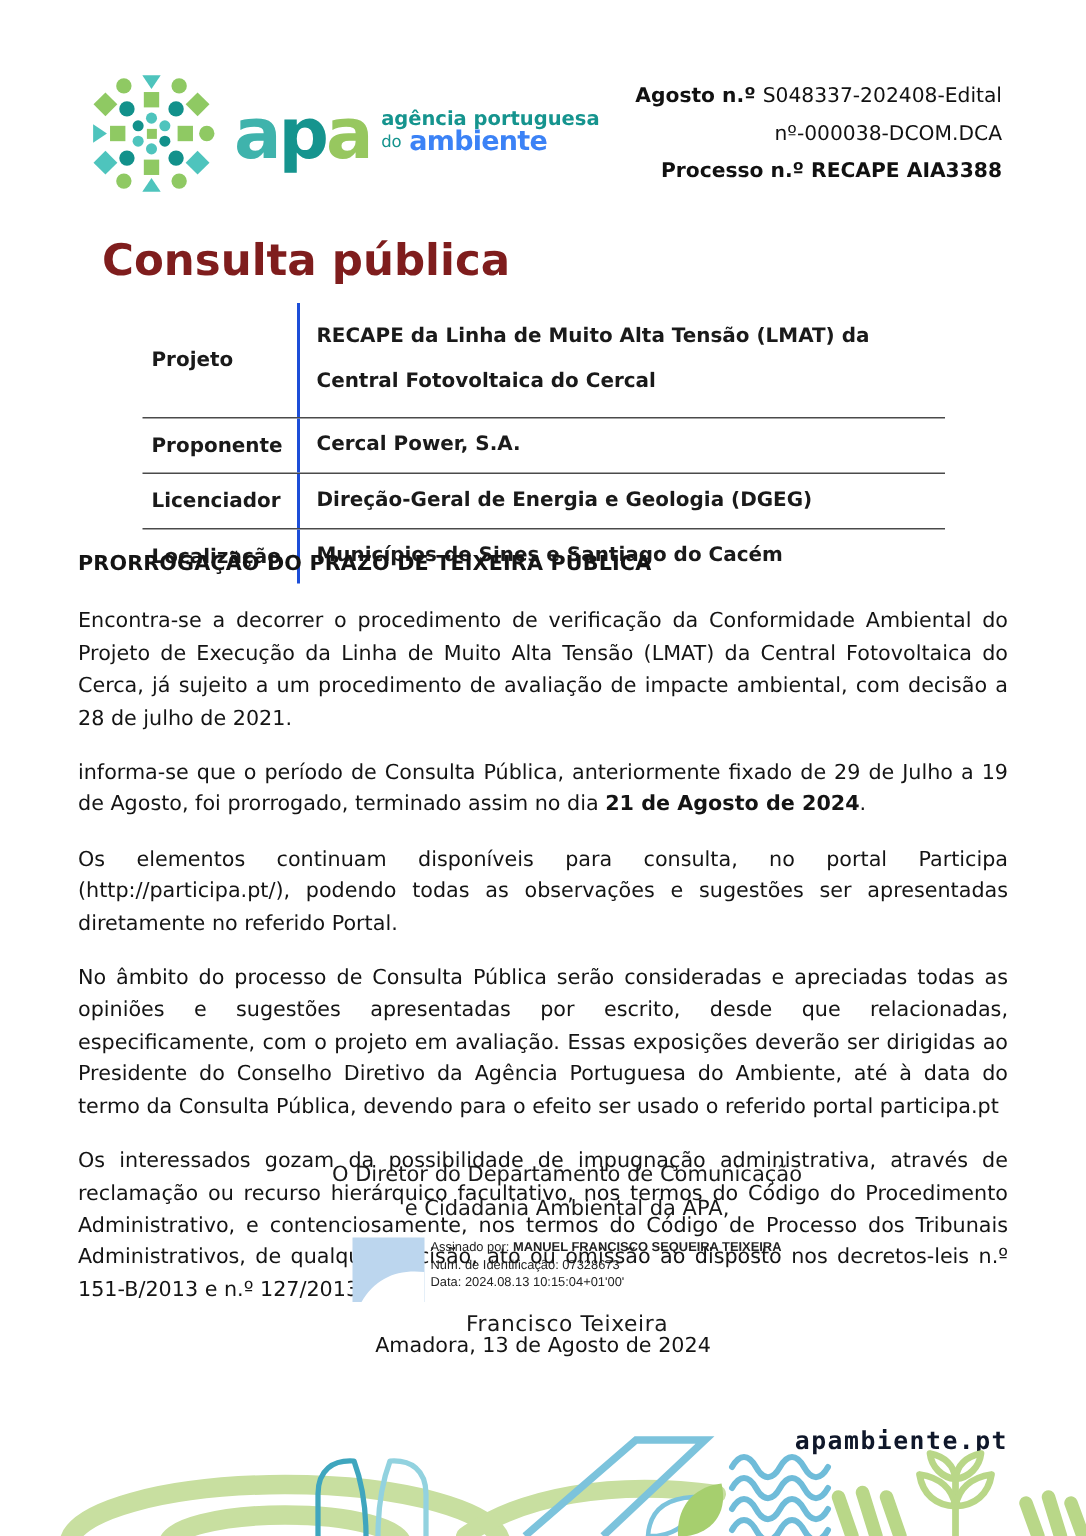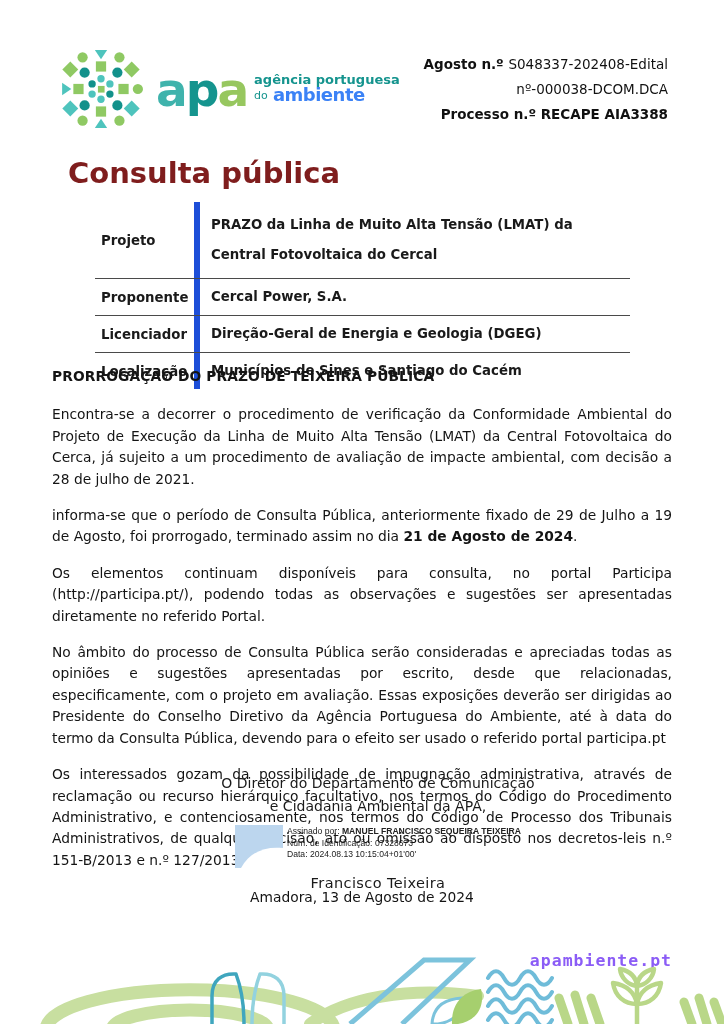--- a/index.html
+++ b/index.html
@@ -30,21 +30,21 @@
     position:absolute; top:156px; left:36px;
     font-size:29px; font-weight:bold; color:#7f1d1d; letter-spacing:0;margin-left:32px;
   }
   
   .ptable { position:absolute; top:202px; left:95px; width:535px; font-size:13.3px; }
   .prow { display:flex; align-items:center; border-bottom:1px solid #4a4a4a; }
   .prow:last-child { border-bottom:none; }
   .pcell-label {
     width:105px; flex:0 0 105px; font-weight:bold; padding:4px 4px 4px 6px;
     align-self:stretch; display:flex; align-items:center;
-    border-right:6px solid #1d4ed8;
+    border-right:2px solid #1d4ed8;
   }
   .pcell-value { flex:1; font-weight:bold; padding:5px 4px 5px 11px; line-height:26px; }
   .prow-tall .pcell-value { padding-top:8px; padding-bottom:8px; line-height:30px; }
   .prow-short { min-height:30px;justify-content:space-between; }
   
   .content { position:absolute; top:366px; left:52px; width:620px; font-size:13.8px; line-height:21.4px; color:#141414; }
   .content h2 { font-size:13.8px; font-weight:bold; margin-bottom:17px; letter-spacing:0.1px; }
   .content p { text-align:justify; margin-bottom:15px; }
   .content p.no-just { text-align:center; }
   .bold-inline { font-weight:bold; }
@@ -60,21 +60,21 @@
     background:#bcd6ee;
   }
   .stamp-blue svg { position:absolute; left:0; top:0; }
   .stamp-text { position:relative; font-family:"Liberation Sans",sans-serif; font-size:8.6px; line-height:11.5px; color:#222; white-space:nowrap; }
   .stamp-name { font-weight:bold; }
   .sig-name { margin-top:6px; font-size:14.5px; letter-spacing:0.4px; }
   
   .site-link {
     position:absolute; top:951px; right:52px;
     font-family:"DejaVu Sans Mono","Liberation Mono",monospace;
-    font-weight:bold; font-size:16.5px; letter-spacing:1px; color:#8b5cf6;
+    font-weight:bold; font-size:16.5px; letter-spacing:1px; color:#0f172a;
   }
   .footer-art { position:absolute; left:0; bottom:0; width:724px; height:72px; }
 </style>
 </head>
 <body>
 
 <div class="page">
 
   <div class="logo">
     <svg class="logo-mark" viewBox="0 0 84 84">
@@ -121,21 +121,21 @@
   <div class="edital-block">
     <div class="edital-line1"><b>Agosto n.º </b><span>S048337-202408-Edital nº-000038-DCOM.DCA</span></div>
     <div class="processo">Processo n.º RECAPE AIA3388</div>
   </div>
 
   <h1 class="doc-title">Consulta pública</h1>
 
   <div class="ptable">
     <div class="prow prow-tall">
       <div class="pcell-label">Projeto</div>
-      <div class="pcell-value">PRAZO da Linha de Muito Alta Tensão (LMAT) da Central Fotovoltaica do Cercal</div>
+      <div class="pcell-value">RECAPE da Linha de Muito Alta Tensão (LMAT) da Central Fotovoltaica do Cercal</div>
     </div>
     <div class="prow prow-short">
       <div class="pcell-label">Proponente</div>
       <div class="pcell-value">Cercal Power, S.A.</div>
     </div>
     <div class="prow prow-short">
       <div class="pcell-label">Licenciador</div>
       <div class="pcell-value">Direção-Geral de Energia e Geologia (DGEG)</div>
     </div>
     <div class="prow prow-short">

